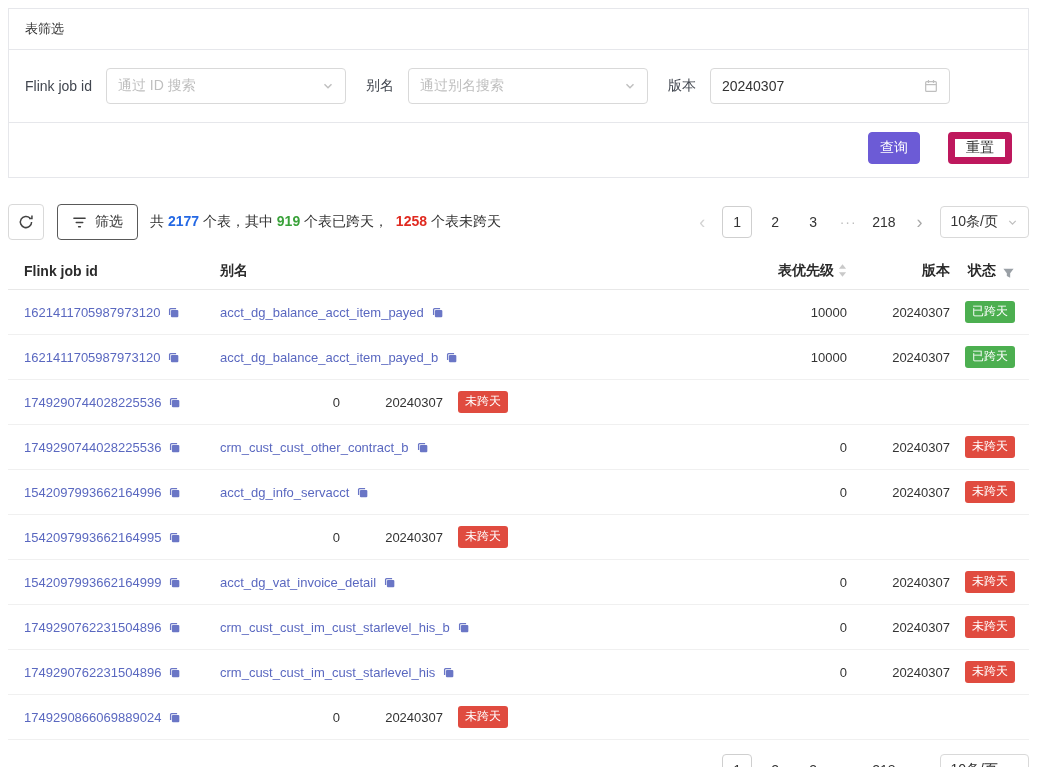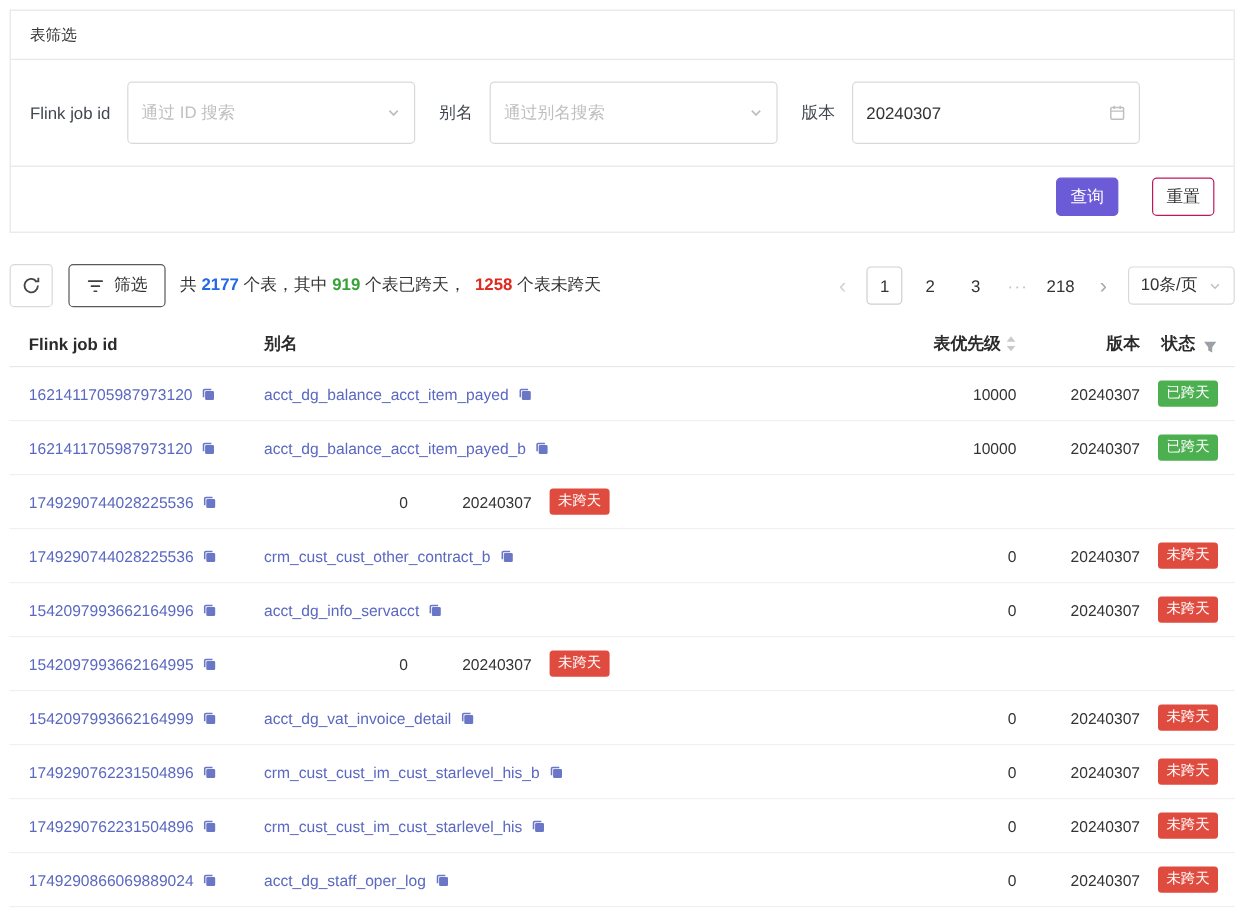--- a/index.html
+++ b/index.html
@@ -11,31 +11,31 @@
   }
   .page { width: 1037px; height: 767px; }
 
   
   .card { margin: 8px 8px 0; border: 1px solid #e6e7eb; border-radius: 0; background: #fff; }
   .card-header { padding: 11px 16px; font-size: 13px; color: #333; border-bottom: 1px solid #e6e7eb; }
   .filter-row { display: flex; align-items: center; gap: 20px; padding: 18px 16px; border-bottom: 1px solid #e6e7eb; }
   .field { display: flex; align-items: center; gap: 14px; }
   .f-label { font-size: 14px; color: #41464f; white-space: nowrap; }
   .select, .date-input {
-    width: 240px; height: 52px; border: 1px solid #d9d9d9; border-radius: 4px;
+    width: 240px; height: 36px; border: 1px solid #d9d9d9; border-radius: 4px;
     display: flex; align-items: center; justify-content: space-between;
     padding: 0 11px; background: #fff; cursor: pointer;
   }
   .placeholder { color: #bfbfbf; font-size: 14px; }
   .date-value { color: #333; font-size: 14px; }
   .actions-row { display: flex; justify-content: flex-end; gap: 28px; padding: 9px 16px 13px; }
   .btn { height: 32px; border-radius: 4px; font-size: 14px; padding: 0 11px; cursor: pointer;
          font-family: inherit; display: inline-flex; align-items: center; }
   .btn-primary { background: var(--primary); border: 1px solid var(--primary); color: #fff; }
-  .btn-default { background: #fff; border: 1px solid #be185d; color: #333; }
+  .btn-default { background: #fff; border: 7px solid #be185d; color: #333; }
 
   
   .toolbar { margin: 26px 8px 0; display: flex; align-items: center; }
   .icon-btn { width: 36px; height: 36px; border: 1px solid #d9d9d9; border-radius: 4px; background: #fff;
               display: flex; align-items: center; justify-content: center; cursor: pointer; }
   .filter-btn { height: 36px; margin-left: 13px; border: 1px solid #595959; border-radius: 4px; background: #fff;
                 display: flex; align-items: center; gap: 8px; padding: 0 14px; font-size: 14px; color: #333;
                 cursor: pointer; font-family: inherit; }
   .summary { margin-left: 12px; font-size: 14px; color: #333; }
   .summary span { white-space: pre; }
@@ -413,29 +413,20 @@
   <div class="tr">
     <div class="col-id">
       <a class="link">1749290866069889024</a>
       <span class="copy">
         <svg viewBox="0 0 14 14" width="13" height="13">
           <rect x="4.2" y="4.2" width="8" height="8" rx="1.2" fill="currentColor"></rect>
           <path d="M9.8 2.8H3.8a1 1 0 0 0-1 1v6" fill="none" stroke="currentColor" stroke-width="1.4"></path>
         </svg>
       </span>
     </div>
-    <div class="col-alias">
-      <a class="link">acct_dg_staff_oper_log</a>
-      <span class="copy">
-        <svg viewBox="0 0 14 14" width="13" height="13">
-          <rect x="4.2" y="4.2" width="8" height="8" rx="1.2" fill="currentColor"></rect>
-          <path d="M9.8 2.8H3.8a1 1 0 0 0-1 1v6" fill="none" stroke="currentColor" stroke-width="1.4"></path>
-        </svg>
-      </span>
-    </div>
     <div class="col-priority">0</div>
     <div class="col-version">20240307</div>
     <div class="col-status">
       <span class="badge badge-red">未跨天</span>
     </div>
   </div>
 </div>
   </div>
 
   <div class="bottom-pg">

